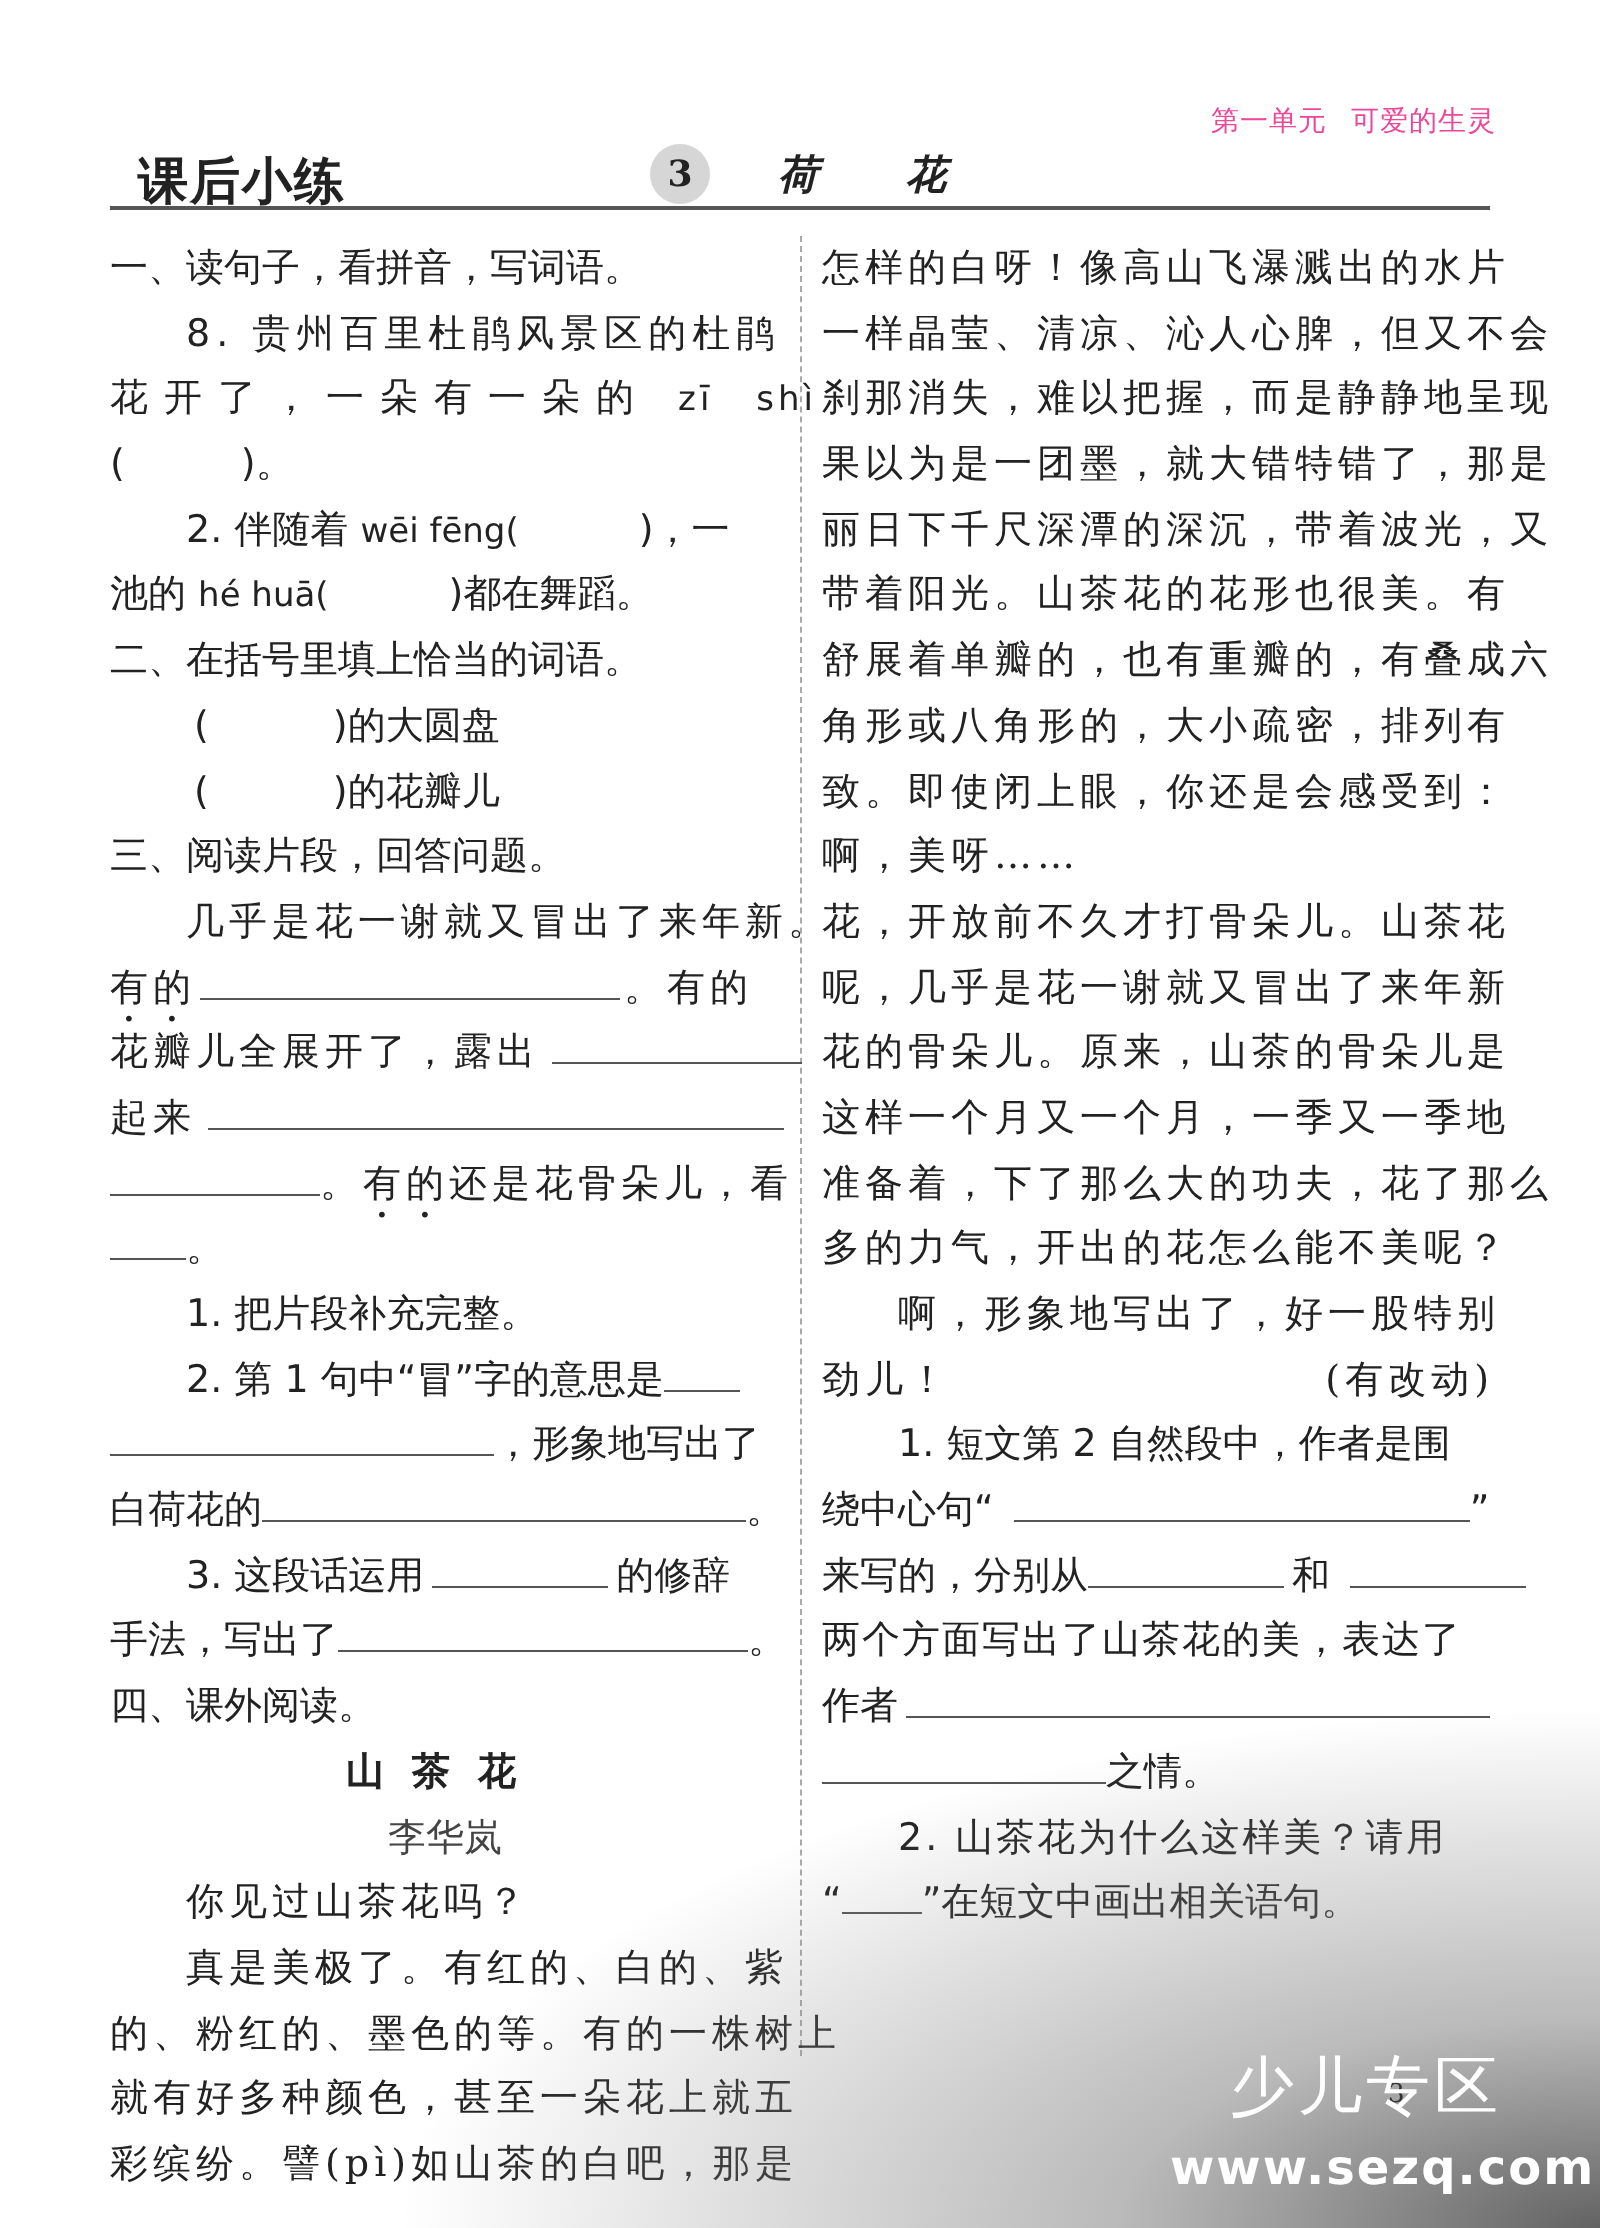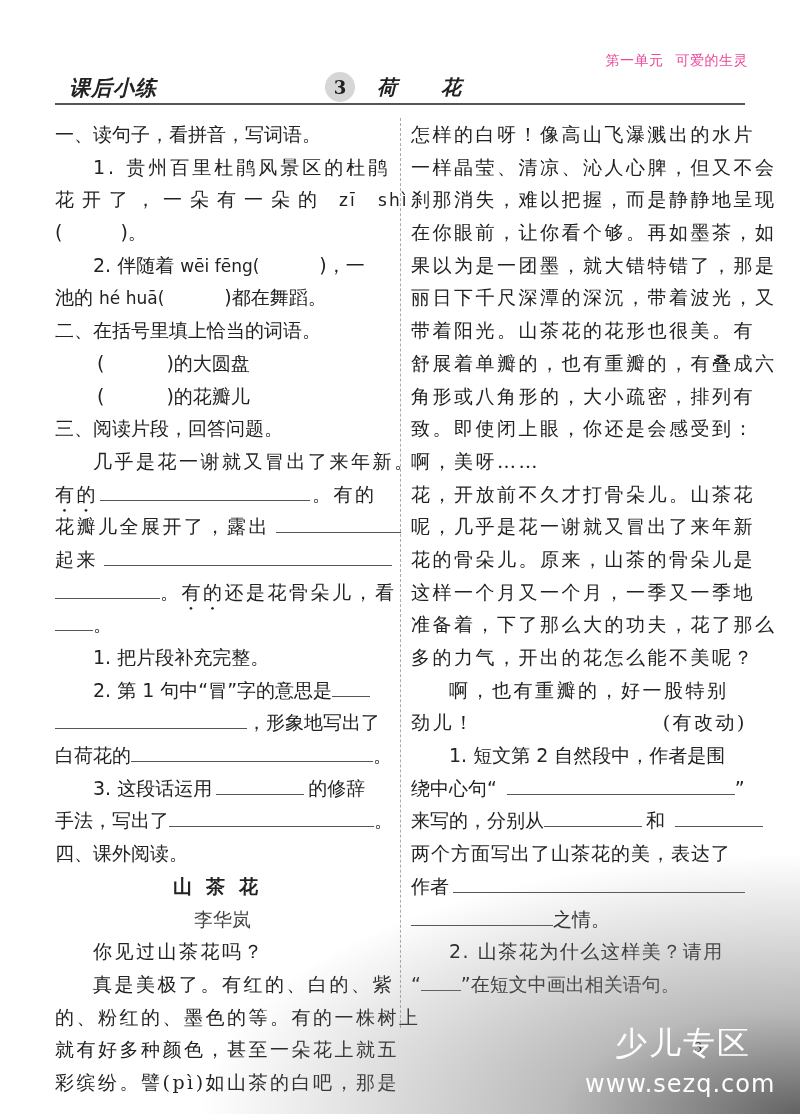--- a/index.html
+++ b/index.html
@@ -3,24 +3,24 @@
 <meta charset="utf-8">
 <style>
   * { box-sizing: border-box; margin: 0; padding: 0; }
   html, body { width: 800px; height: 1114px; background: #ffffff; overflow: hidden; }
   body { position: relative; font-family: "DejaVu Serif", "Liberation Serif", serif; color: #222; }
 
   .unit-label { position: absolute; right: 52px; top: 52px; font-family: "DejaVu Sans", sans-serif; font-size: 14px; color: #ec4899; letter-spacing: 0.5px; }
   .unit-label span + span { margin-left: 12px; }
 
   .header { position: absolute; left: 55px; top: 72px; width: 690px; height: 33px; border-bottom: 2px solid #555; }
-  .brand { position: absolute; left: 14px; top: 2px; font-family: "DejaVu Sans", sans-serif; font-weight: bold; font-size: 21px; color: #222; letter-spacing: 1px; font-style: italic; }
+  .brand { position: absolute; left: 14px; top: 2px; font-family: "DejaVu Sans", sans-serif; font-weight: bold; font-size: 25px; color: #222; letter-spacing: 1px; }
   .lesson { position: absolute; left: 270px; top: 0px; display: flex; align-items: center; }
   .lesson-num { width: 30px; height: 30px; border-radius: 50%; background: #d6d6d6; display: flex; align-items: center; justify-content: center; font-size: 18px; font-weight: bold; color: #222; font-family: "DejaVu Serif", serif; }
-  .lesson-title { margin-left: 22px; font-size: 20px; font-weight: bold; letter-spacing: 44px; font-style: italic; }
+  .lesson-title { margin-left: 34px; font-size: 20px; font-weight: bold; letter-spacing: 44px; font-style: italic; }
 
   .col { position: absolute; top: 118px; font-size: 19px; line-height: 32.7px; }
   .col-left { left: 55px; width: 335px; }
   .col-right { left: 411px; width: 336px; }
   .divider { position: absolute; left: 400px; top: 118px; height: 910px; border-left: 1px dashed #aaa; }
 
   .line { white-space: nowrap; display: block; height: 32.7px; overflow: visible; }
   .indent { padding-left: 38px; }
   .sec { font-family: "DejaVu Sans", sans-serif; }
   .q { font-family: "DejaVu Sans", sans-serif; }
@@ -30,21 +30,21 @@
   .dot { text-emphasis: dot; -webkit-text-emphasis: dot; text-emphasis-position: under; margin-top: 36px; -webkit-text-emphasis-position: under; }
   .center { text-align: center; display: block; }
   .title2 { font-family: "DejaVu Sans", sans-serif; font-weight: bold; letter-spacing: 14px; }
   .author { font-family: "DejaVu Sans", sans-serif; color: #444; }
 
   .shade { position: absolute; right: 0; bottom: 0; width: 800px; height: 300px;
     background: radial-gradient(ellipse 600px 260px at 100% 100%, rgba(90,90,90,0.95) 0%, rgba(140,140,140,0.6) 40%, rgba(255,255,255,0) 100%);
     pointer-events: none; }
   .watermark { position: absolute; left: 615px; top: 1022px; color: #fff; font-family: "DejaVu Sans", sans-serif; }
   .wm-title { font-size: 32px; font-weight: normal; letter-spacing: 2px; }
-  .wm-url { position: absolute; left: -30px; top: 48px; font-size: 24px; font-weight: normal; white-space: nowrap; letter-spacing: 1px; }
+  .wm-url { position: absolute; left: -30px; top: 48px; font-size: 24px; font-weight: bold; white-space: nowrap; letter-spacing: 1px; }
   .page-num { position: absolute; left: 694px; top: 1040px; font-size: 13px; color: #333; }
 </style>
 </head>
 <body>
 
 <div class="unit-label">
   <span>第一单元</span><span>可爱的生灵</span>
 </div>
 
 <div class="header">
@@ -52,21 +52,21 @@
   <div class="lesson">
     <div class="lesson-num">3</div>
     <div class="lesson-title">荷花</div>
   </div>
 </div>
 
 <div class="divider"></div>
 
 <div class="col col-left">
   <span class="line sec">一、读句子，看拼音，写词语。</span>
-  <span class="line indent q" style="letter-spacing:3px">1. 贵州百里杜鹃风景区的杜鹃</span>
+  <span class="line indent q" style="letter-spacing:3px">8. 贵州百里杜鹃风景区的杜鹃</span>
   <span class="line q" style="letter-spacing:8px"><span>花开了，一朵有一朵的</span> <span class="py" style="letter-spacing:2px;word-spacing:14px">zī shì</span></span>
   <span class="line q"><span>(</span><span style="display:inline-block;width:58px"></span><span>)。</span></span>
   <span class="line indent q"><span>2. 伴随着</span> <span class="py">wēi fēng(</span><span style="display:inline-block;width:60px"></span><span>)，一</span></span>
   <span class="line q"><span>池的</span> <span class="py">hé huā(</span><span style="display:inline-block;width:60px"></span><span>)都在舞蹈。</span></span>
   <span class="line sec">二、在括号里填上恰当的词语。</span>
   <span class="line q" style="padding-left:42px"><span>(</span><span style="display:inline-block;width:62px"></span><span>)的大圆盘</span></span>
   <span class="line q" style="padding-left:42px"><span>(</span><span style="display:inline-block;width:62px"></span><span>)的花瓣儿</span></span>
   <span class="line sec">三、阅读片段，回答问题。</span>
   <span class="line indent passage">几乎是花一谢就又冒出了来年新。</span>
   <span class="line passage"><span class="dot">有的</span><span class="blank" style="width:210px;margin:0 2px"></span><span class="dot-tail">。有的</span></span>
@@ -87,35 +87,34 @@
   <span class="line indent passage">真是美极了。有红的、白的、紫</span>
   <span class="line passage">的、粉红的、墨色的等。有的一株树上</span>
   <span class="line passage">就有好多种颜色，甚至一朵花上就五</span>
   <span class="line passage">彩缤纷。譬(pì)如山茶的白吧，那是</span>
 </div>
 
 <div class="col col-right">
   <span class="line passage">怎样的白呀！像高山飞瀑溅出的水片</span>
   <span class="line passage">一样晶莹、清凉、沁人心脾，但又不会</span>
   <span class="line passage">刹那消失，难以把握，而是静静地呈现</span>
-  <span class="line passage">在你眼前，让你看个够。再如墨茶，如</span>
   <span class="line passage">果以为是一团墨，就大错特错了，那是</span>
   <span class="line passage">丽日下千尺深潭的深沉，带着波光，又</span>
   <span class="line passage">带着阳光。山茶花的花形也很美。有</span>
   <span class="line passage">舒展着单瓣的，也有重瓣的，有叠成六</span>
   <span class="line passage">角形或八角形的，大小疏密，排列有</span>
   <span class="line passage">致。即使闭上眼，你还是会感受到：</span>
   <span class="line passage">啊，美呀……</span>
   <span class="line passage">花，开放前不久才打骨朵儿。山茶花</span>
   <span class="line passage">呢，几乎是花一谢就又冒出了来年新</span>
   <span class="line passage">花的骨朵儿。原来，山茶的骨朵儿是</span>
   <span class="line passage">这样一个月又一个月，一季又一季地</span>
   <span class="line passage">准备着，下了那么大的功夫，花了那么</span>
   <span class="line passage">多的力气，开出的花怎么能不美呢？</span>
-  <span class="line indent passage">啊，也有重瓣的，好一股特别</span>
+  <span class="line indent passage">啊，形象地写出了，好一股特别</span>
   <span class="line passage" style="display:flex;justify-content:space-between">
       <span>劲儿！</span>
       <span>(有改动)</span>
     </span>
   <span class="line indent q">1. 短文第 2 自然段中，作者是围</span>
   <span class="line q"><span>绕中心句“</span><span class="blank" style="width:228px;margin-left:10px"></span><span>”</span></span>
   <span class="line q"><span>来写的，分别从</span><span class="blank" style="width:98px;margin-right:4px"></span><span>和</span><span class="blank" style="width:88px;margin-left:10px"></span></span>
   <span class="line q" style="letter-spacing:1px">两个方面写出了山茶花的美，表达了</span>
   <span class="line q"><span>作者</span><span class="blank" style="width:292px;margin-left:4px"></span></span>
   <span class="line q"><span class="blank" style="width:142px"></span><span>之情。</span></span>

